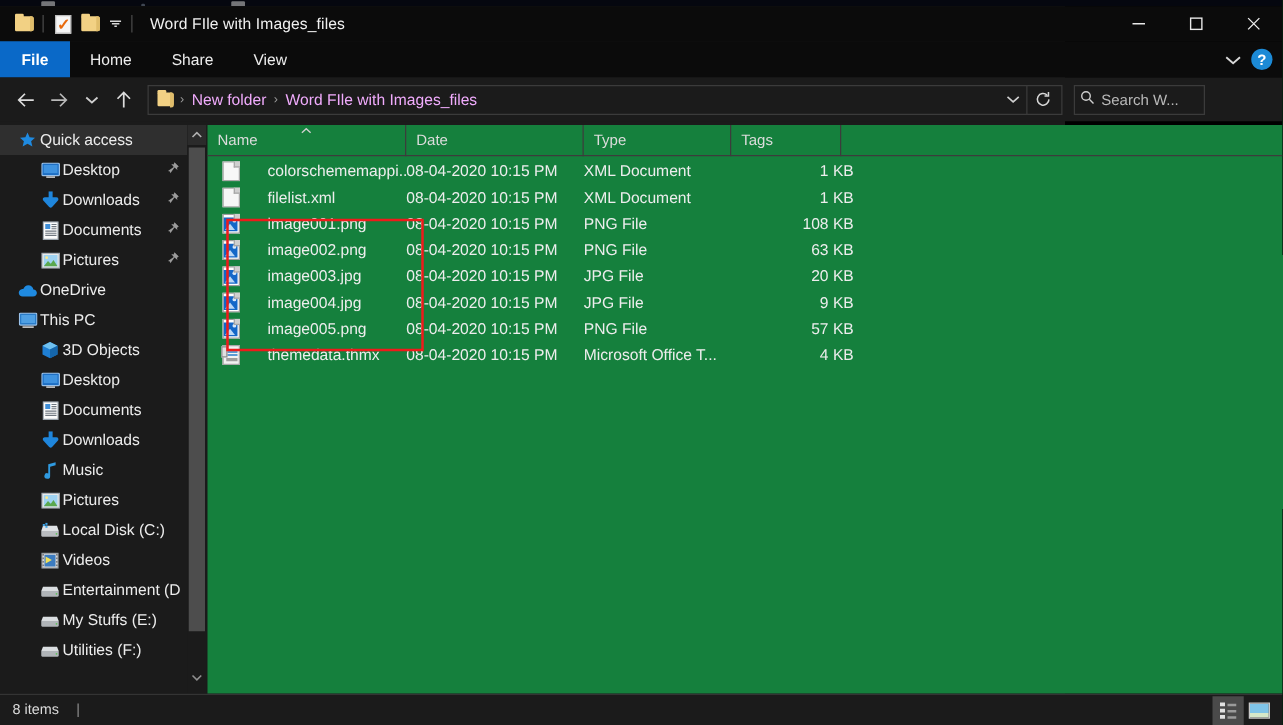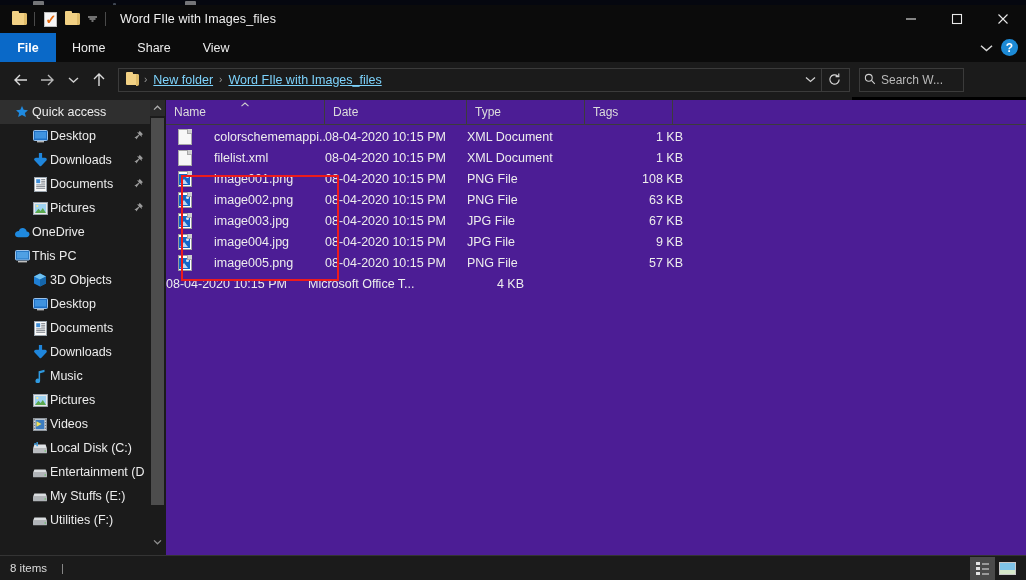--- a/index.html
+++ b/index.html
@@ -107,21 +107,21 @@
     color: #dcdcdc;
   }
   .nav-btn.back { margin-left: 8px; }
   .addr-box {
     margin-left: 6px; height: 24px; flex: 0 0 auto; width: 732px;
     border: 1px solid #3b3b3b; background: #1b1b1b;
     display: flex; align-items: center; padding: 0 2px;
   }
   .crumb-ico { width: 22px; display: flex; align-items: center; justify-content: center; }
   .crumb {
-    font-size: 12.5px; color: #7dd3fc; padding: 0 5px; white-space: nowrap; text-decoration: underline;
+    font-size: 12.5px; color: #f0abfc; padding: 0 5px; white-space: nowrap;
   }
   .crumb-sep { color: #9a9a9a; font-size: 10px; padding: 0 1px; }
   .addr-spacer { flex: 1; }
   .addr-caret { width: 22px; display:flex;align-items:center;justify-content:center; color:#d0d0d0; font-size:9px; }
   .addr-refresh { width: 26px; height: 24px; display:flex;align-items:center;justify-content:center; color:#d6d6d6;
                   border-left: 1px solid #3b3b3b; }
   .search-box {
     margin-left: 9px; height: 24px; width: 105px;
     border: 1px solid #3b3b3b; background: #1b1b1b;
     display: flex; align-items: center; padding: 0 4px; gap: 5px;
@@ -159,21 +159,21 @@
   .nsb-arrow.up { top: 0; background: #2b2b2b; }
   .nsb-arrow.down { bottom: 5px; }
   .nsb-thumb {
     position: absolute; left: 1px; width: 13px; top: 18px; height: 387px;
     background: #4d4d4d;
   }
 
   
   .filepane {
     position: absolute; left: 166px; top: 100px; width: 860px; height: 455px;
-    background: #4c1d95;
+    background: #15803d;
   }
   .colhead {
     position: absolute; left: 0; top: 0; width: 860px; height: 25px;
     display: flex; align-items: center;
     border-bottom: 1px solid #3c3c3c;
   }
   .col {
     height: 25px; display: flex; align-items: center; position: relative;
     font-size: 12px; color: #dcdcdc; padding-left: 8px;
     border-right: 1px solid #3c3c3c;
@@ -516,20 +516,35 @@
       <div class="nav-item ind1">
         <span class="nav-ico">
           <svg width="15" height="13" viewBox="0 0 15 13">
             <rect x="0.5" y="0.5" width="14" height="12" fill="#e9e9e9" stroke="#9aa4ad"></rect>
             <rect x="2" y="2" width="11" height="9" fill="#9fd3f2"></rect>
             <path d="M2 11l3.4-4.2L7.6 9l2.2-3L13 11z" fill="#5aa84f"></path>
             <circle cx="4.3" cy="4.1" r="1.1" fill="#ffe98a"></circle>
           </svg>
         </span>
         <span class="nav-lbl">Pictures</span>
+      </div>
+      <div class="nav-item ind1">
+        <span class="nav-ico">
+          <svg width="16" height="12" viewBox="0 0 16 12">
+            <path d="M1 6.8h14v3.6a.9.9 0 0 1-.9.9H1.9a.9.9 0 0 1-.9-.9z" fill="#b9bcc0"></path>
+            <path d="M2.4 2.6h11.2l1.4 4.2H1z" fill="#dfe2e5"></path>
+            <circle cx="13.2" cy="9" r="0.7" fill="#58c254"></circle>
+            <g fill="#3fa4e8">
+              <rect x="2.2" y="1.2" width="1.7" height="1.7"></rect>
+              <rect x="4.3" y="0.2" width="1.7" height="1.7"></rect>
+              <rect x="4.3" y="2.5" width="1.7" height="1.7"></rect>
+            </g>
+          </svg>
+        </span>
+        <span class="nav-lbl">Local Disk (C:)</span>
       </div>
       <div class="nav-item ind1">
         <span class="nav-ico">
           <svg width="14" height="13" viewBox="0 0 14 13">
             <rect x="0.5" y="0.5" width="13" height="12" fill="#d8d8d8" stroke="#8f969d"></rect>
             <rect x="2.6" y="1.8" width="8.8" height="9.4" fill="#3c7cc0"></rect>
             <path d="M3.5 3.2l5 2.8-5 2.8z" fill="#f0e05a"></path>
             <g fill="#7c7c7c">
               <rect x="0.9" y="1.2" width="1.3" height="1.3"></rect>
               <rect x="0.9" y="4" width="1.3" height="1.3"></rect>
@@ -540,35 +555,20 @@
               <rect x="11.8" y="6.8" width="1.3" height="1.3"></rect>
               <rect x="11.8" y="9.6" width="1.3" height="1.3"></rect>
             </g>
           </svg>
         </span>
         <span class="nav-lbl">Videos</span>
       </div>
       <div class="nav-item ind1">
         <span class="nav-ico">
           <svg width="16" height="12" viewBox="0 0 16 12">
-            <path d="M1 6.8h14v3.6a.9.9 0 0 1-.9.9H1.9a.9.9 0 0 1-.9-.9z" fill="#b9bcc0"></path>
-            <path d="M2.4 2.6h11.2l1.4 4.2H1z" fill="#dfe2e5"></path>
-            <circle cx="13.2" cy="9" r="0.7" fill="#58c254"></circle>
-            <g fill="#3fa4e8">
-              <rect x="2.2" y="1.2" width="1.7" height="1.7"></rect>
-              <rect x="4.3" y="0.2" width="1.7" height="1.7"></rect>
-              <rect x="4.3" y="2.5" width="1.7" height="1.7"></rect>
-            </g>
-          </svg>
-        </span>
-        <span class="nav-lbl">Local Disk (C:)</span>
-      </div>
-      <div class="nav-item ind1">
-        <span class="nav-ico">
-          <svg width="16" height="12" viewBox="0 0 16 12">
             <path d="M1 6.8h14v3.6a.9.9 0 0 1-.9.9H1.9a.9.9 0 0 1-.9-.9z" fill="#b0b4b8"></path>
             <path d="M2.4 3.4h11.2l1.4 3.4H1z" fill="#dadde0"></path>
             <circle cx="13.2" cy="9" r="0.7" fill="#58c254"></circle>
           </svg>
         </span>
         <span class="nav-lbl">Entertainment (D:)</span>
       </div>
       <div class="nav-item ind1">
         <span class="nav-ico">
           <svg width="16" height="12" viewBox="0 0 16 12">
@@ -686,21 +686,21 @@
           <span class="r-name">
             <span class="fico img">
               <span class="page"></span>
               <span class="blue"></span>
               <span class="fold"></span>
             </span>
             <span class="r-nm">image003.jpg</span>
           </span>
           <span class="r-date">08-04-2020 10:15 PM</span>
           <span class="r-type">JPG File</span>
-          <span class="r-size">67 KB</span>
+          <span class="r-size">20 KB</span>
           <span class="r-tags"></span>
         </div>
         <div class="row">
           <span class="r-name">
             <span class="fico img">
               <span class="page"></span>
               <span class="blue"></span>
               <span class="fold"></span>
             </span>
             <span class="r-nm">image004.jpg</span>
@@ -718,20 +718,28 @@
               <span class="fold"></span>
             </span>
             <span class="r-nm">image005.png</span>
           </span>
           <span class="r-date">08-04-2020 10:15 PM</span>
           <span class="r-type">PNG File</span>
           <span class="r-size">57 KB</span>
           <span class="r-tags"></span>
         </div>
         <div class="row">
+          <span class="r-name">
+            <span class="fico thmx">
+              <span class="page"></span>
+              <span class="bars"></span>
+              <span class="tag"></span>
+            </span>
+            <span class="r-nm">themedata.thmx</span>
+          </span>
           <span class="r-date">08-04-2020 10:15 PM</span>
           <span class="r-type">Microsoft Office T...</span>
           <span class="r-size">4 KB</span>
           <span class="r-tags"></span>
         </div>
       </div>
   </div>
 
   <div class="annot"></div>
 

